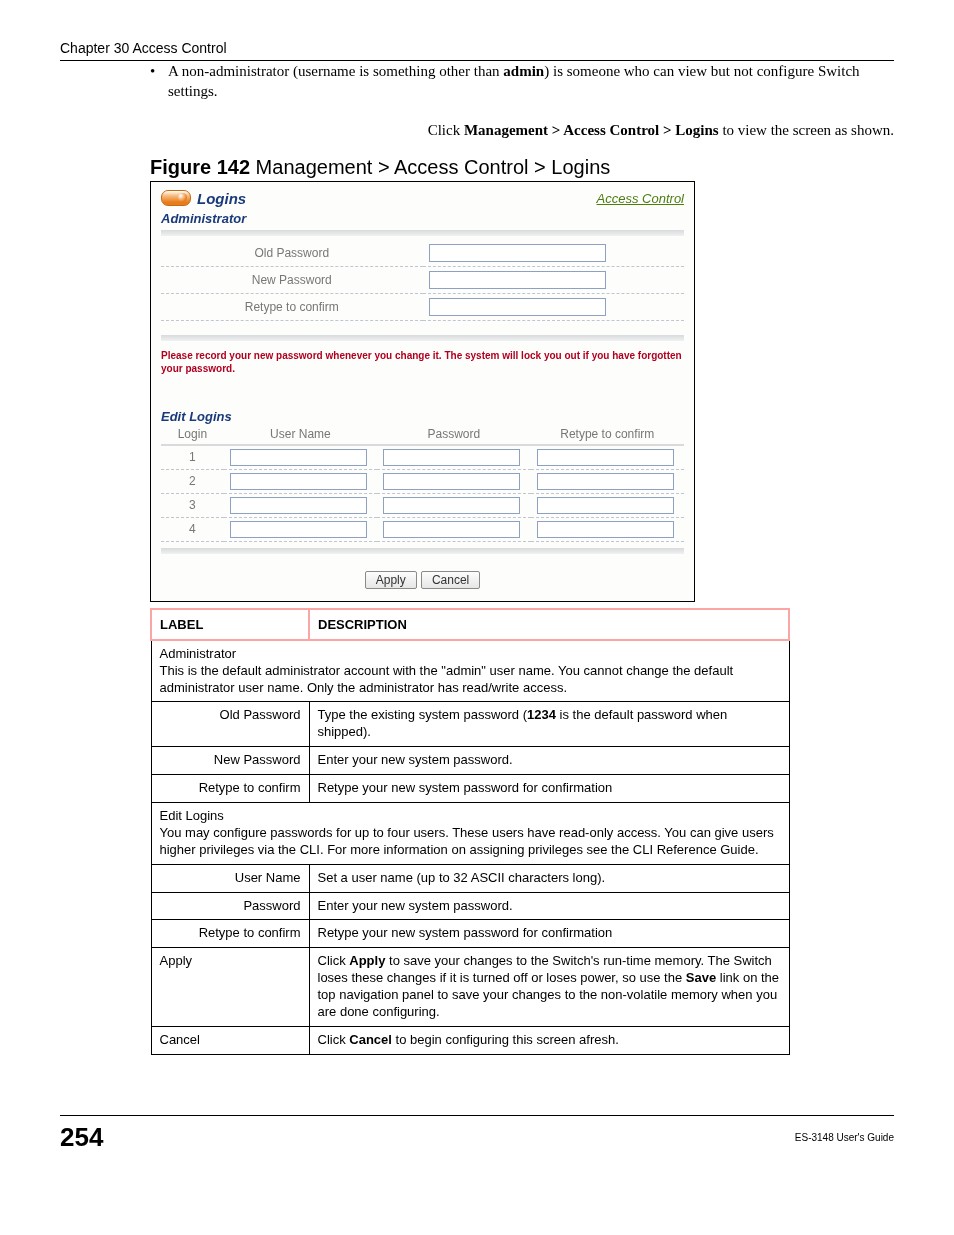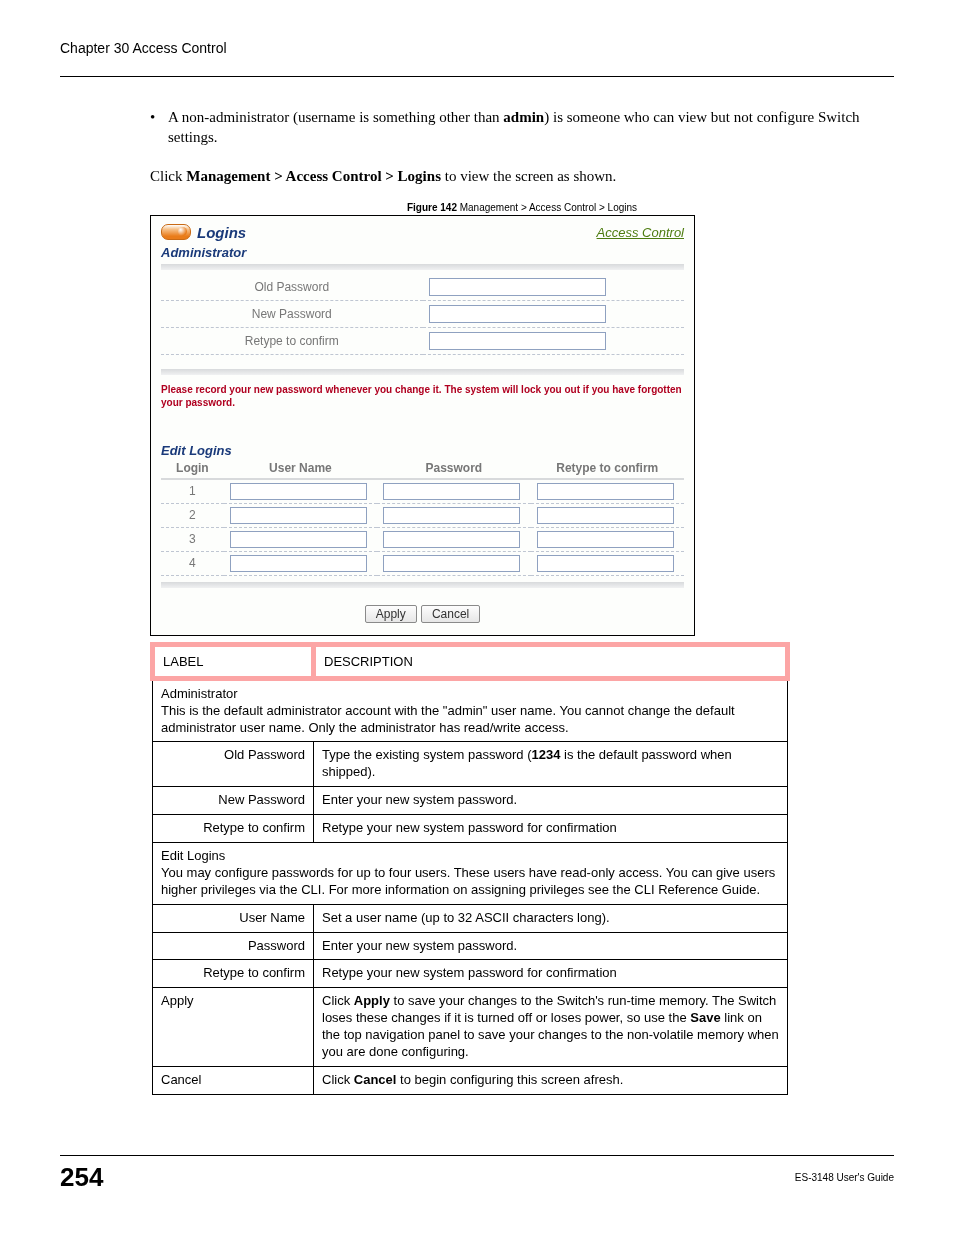--- a/index.html
+++ b/index.html
@@ -7,47 +7,46 @@
     background: #fff;
     margin: 0;
     padding: 40px 60px 40px 60px;
     color: #000;
     font-size: 15px;
     width: 954px;
     box-sizing: border-box;
   }
   .header-line {
     border-bottom: 1px solid #000;
-    padding-bottom: 20px;
-    margin-bottom: 30px;
+    padding-bottom: 4px;
     font-size: 14px;
     font-family: Arial, Helvetica, sans-serif;
   }
   .content {
     margin-left: 90px;
     margin-right: 0;
   }
   .bullet-row {
     display: flex;
     margin-bottom: 18px;
     line-height: 1.35;
   }
   .bullet-dot {
     width: 18px;
     flex-shrink: 0;
   }
   .para {
     margin-bottom: 16px;
     line-height: 1.35;
+    text-align: right;
   }
   .fig-caption, .tbl-caption {
     font-family: Arial, Helvetica, sans-serif;
-    font-size: 10px;
+    font-size: 20px;
     margin-bottom: 2px;
-    text-align: center;
   }
   .fig-caption b, .tbl-caption b { font-weight: bold; }
   .screenshot {
     border: 1px solid #000;
     background: #fdfefc;
     padding: 8px 10px 12px 10px;
     font-family: "Comic Sans MS", Arial, sans-serif;
     width: 545px;
     box-sizing: border-box;
     margin-bottom: 6px;
@@ -140,21 +139,21 @@
     line-height: 1.3;
     margin: 8px 0 34px 0;
   }
   .edit-logins-table {
     width: 100%;
     border-collapse: collapse;
     font-size: 12px;
     color: #777;
   }
   .edit-logins-table th {
-    font-weight: bold;
+    font-weight: normal;
     color: #777;
     padding: 3px 6px;
     border-bottom: 2px solid #d8dadc;
   }
   .edit-logins-table td {
     padding: 3px 6px;
     border-bottom: 1px dashed #bfc6d2;
     text-align: center;
   }
   .btn-row {
@@ -173,22 +172,22 @@
   .desc-table {
     border-collapse: collapse;
     width: 640px;
     font-family: Arial, Helvetica, sans-serif;
     font-size: 13px;
     border: 1.5px solid #000;
   }
   .desc-table th {
     text-align: left;
     padding: 7px 8px;
-    border: 5px solid #fca5a5;
-    font-weight: normal;
+    border: 2px solid #fca5a5;
+    font-weight: bold;
   }
   .desc-table td {
     padding: 5px 8px;
     border: 1px solid #000;
     vertical-align: top;
     line-height: 1.3;
   }
   .desc-table td.span {
   }
   .indented-label {

